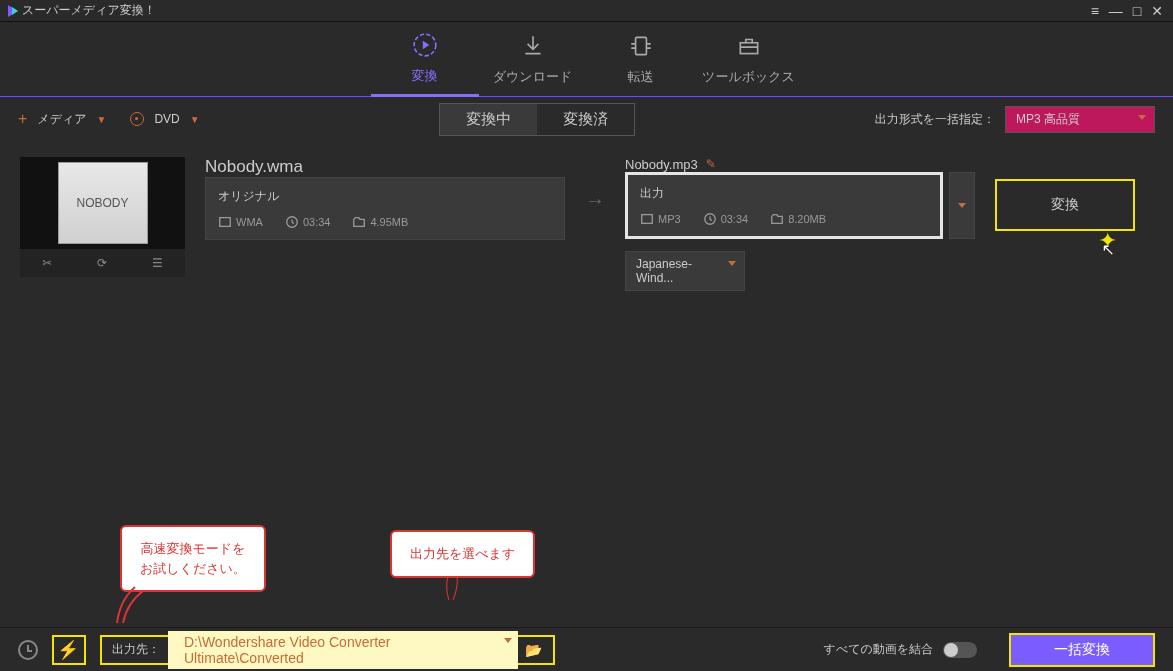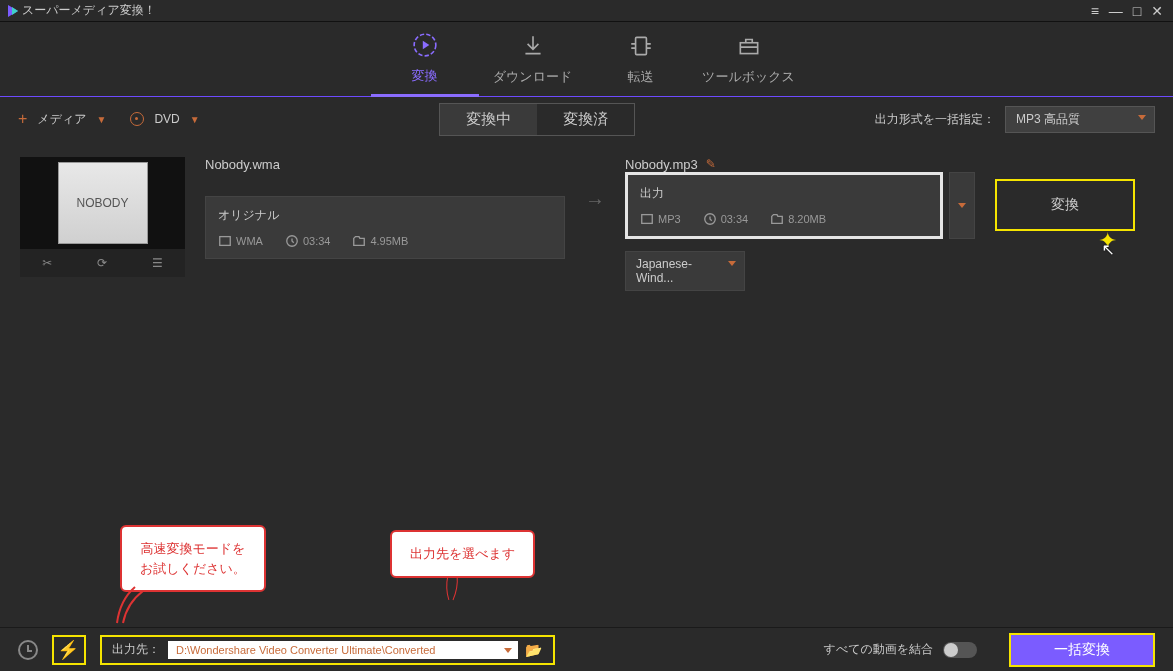--- a/index.html
+++ b/index.html
@@ -20,30 +20,30 @@
 .plus{color:#c76b3a;font-size:16px}
 .caret{color:#c76b3a;font-size:10px}
 .dvd-btn{display:flex;align-items:center;gap:10px;color:#ccc;cursor:pointer}
 .dvd-ico{width:14px;height:14px;border:1.5px solid #c76b3a;border-radius:50%;position:relative}
 .dvd-ico::after{content:"";position:absolute;left:4px;top:4px;width:3px;height:3px;background:#c76b3a;border-radius:50%}
 .seg{margin-left:auto;margin-right:auto;display:flex;border:1px solid #555}
 .seg-btn{padding:6px 26px;background:#2a2a2a;color:#ccc;cursor:pointer;font-size:15px}
 .seg-btn.active{background:#3a3a3a}
 .format-row{display:flex;align-items:center;gap:10px}
 .format-label{color:#ccc;font-size:12px}
-.format-select{background:#404040;border:1px solid #555;padding:4px 28px 4px 10px;color:#ccc;cursor:pointer;position:relative;width:150px;font-size:12px}
+.format-select{background:#be185d;border:1px solid #555;padding:4px 28px 4px 10px;color:#ccc;cursor:pointer;position:relative;width:150px;font-size:12px}
 .format-select::after{content:"";position:absolute;right:8px;top:8px;width:0;height:0;border-left:4px solid transparent;border-right:4px solid transparent;border-top:5px solid #c76b3a}
 .file-row{padding:16px 20px 0;display:flex;align-items:flex-start;gap:20px}
 .thumb-col{width:165px}
 .thumb{width:165px;height:92px;background:#111;display:flex;align-items:center;justify-content:center}
 .thumb-img{width:90px;height:82px;background:linear-gradient(#e8e8e8,#d0d0d0);border:1px solid #999;display:flex;align-items:center;justify-content:center;font-size:12px;color:#555}
 .thumb-tools{height:28px;background:#232323;display:flex;align-items:center;justify-content:space-around;color:#888}
 .thumb-tools span{cursor:pointer}
 .src-col{width:360px}
-.filename{color:#ccc;font-size:13px;margin-bottom:24px}
+.filename{color:#ccc;font-size:17px;margin-bottom:0}
 .info-box{background:#3a3a3a;padding:10px 12px;border:1px solid #444}
 .info-title{color:#ccc;font-size:12px;margin-bottom:10px}
 .info-meta{display:flex;gap:22px;align-items:center;color:#999;font-size:11px}
 .info-meta span{display:flex;align-items:center;gap:4px}
 .arrow{color:#666;font-size:20px;margin-top:30px}
 .out-col{width:350px}
 .out-header{display:flex;align-items:flex-start;gap:8px;}
 .edit-ico{color:#c76b3a;cursor:pointer}
 .out-box-wrap{display:flex;gap:6px}
 .out-box{background:#3a3a3a;padding:10px 12px;border:3px solid #e5e5e5;flex:1}
@@ -63,21 +63,21 @@
 .c1-tail{position:absolute;left:115px;top:585px;width:30px;height:40px}
 .c2{left:390px;top:530px}
 .bottom-bar{position:absolute;bottom:0;left:0;right:0;height:44px;background:#2a2a2a;border-top:1px solid #1a1a1a;display:flex;align-items:center;padding:0 18px;gap:14px}
 .clock-ico{width:20px;height:20px;border:2px solid #888;border-radius:50%;position:relative;cursor:pointer}
 .clock-ico::after{content:"";position:absolute;left:7px;top:3px;width:2px;height:6px;background:#888}
 .clock-ico::before{content:"";position:absolute;left:7px;top:8px;width:5px;height:2px;background:#888}
 .bolt-box{width:34px;height:30px;border:2px solid #f5e400;display:flex;align-items:center;justify-content:center;cursor:pointer}
 .bolt{color:#c76b3a;font-size:18px}
 .path-box{border:2px solid #f5e400;height:30px;display:flex;align-items:center;padding:0 10px;gap:8px;width:455px}
 .path-label{color:#ccc;font-size:12px}
-.path-val{background:#ffffff;padding:3px 8px;color:#c76b3a;font-size:11px;flex:1;position:relative}
+.path-val{background:#fef9c3;padding:3px 16px;color:#c76b3a;font-size:14px;flex:1;position:relative}
 .path-val::after{content:"";position:absolute;right:6px;top:7px;width:0;height:0;border-left:4px solid transparent;border-right:4px solid transparent;border-top:5px solid #c76b3a}
 .folder-ico{color:#c76b3a;font-size:14px;cursor:pointer}
 .merge-row{display:flex;align-items:center;gap:10px;margin-left:auto}
 .toggle{width:34px;height:16px;background:#555;border-radius:8px;position:relative;cursor:pointer}
 .toggle::after{content:"";position:absolute;left:1px;top:1px;width:14px;height:14px;background:#ccc;border-radius:50%}
 .batch-btn{width:146px;height:34px;background:#7b5cff;border:2px solid #f5e400;color:#fff;display:flex;align-items:center;justify-content:center;cursor:pointer;font-size:14px;margin-left:18px}
 svg{width:26px;height:26px}
 .ic-stroke{stroke:#aaa;stroke-width:1.5;fill:none}
 .tab.active .ic-stroke{stroke:#8a6cff}
 .meta-ico{width:14px;height:14px;stroke:#999;stroke-width:1.5;fill:none}

